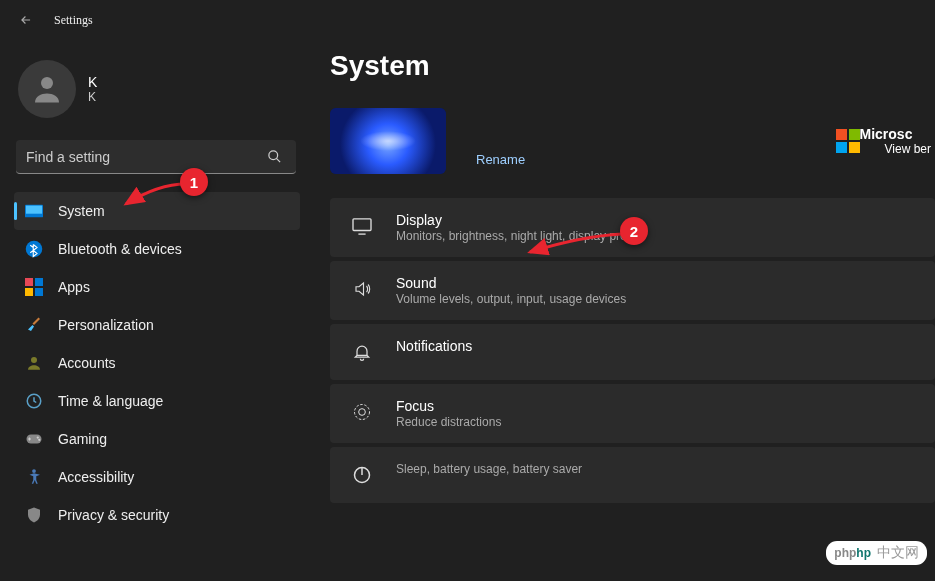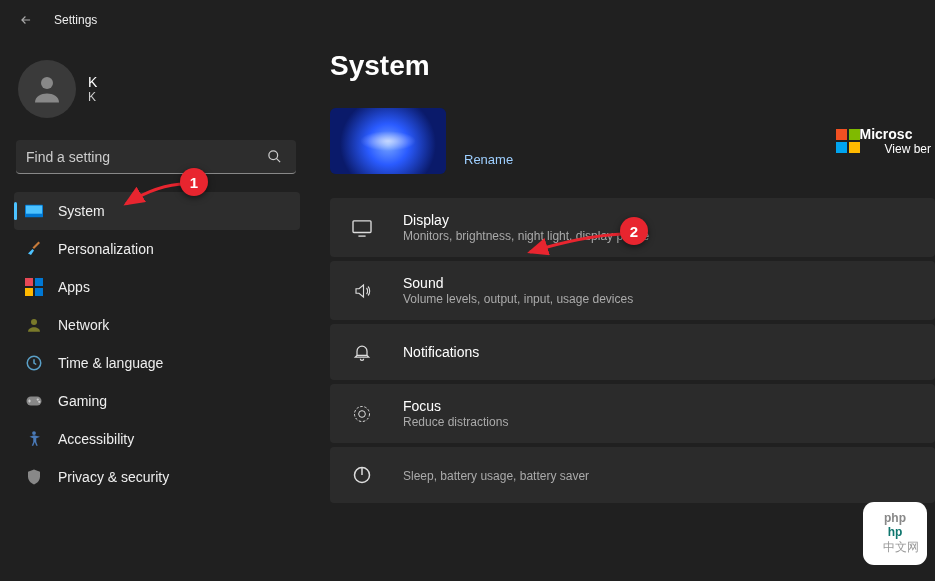--- a/index.html
+++ b/index.html
@@ -1,20 +1,20 @@
 <!DOCTYPE html>
 <html><head>
 <meta charset="utf-8">
 <style>
 * { margin: 0; padding: 0; box-sizing: border-box; font-family: "Segoe UI", Arial, sans-serif; }
 body { background: #202020; color: #fff; width: 935px; height: 581px; overflow: hidden; position: relative; }
 
 .header { display: flex; align-items: center; padding: 8px 16px; height: 40px; }
 .back-btn { width: 20px; height: 20px; display: flex; align-items: center; justify-content: center; color: #aaa; cursor: pointer; }
-.header-title { margin-left: 18px; font-size: 12px; color: #eee; }
+.header-title { margin-left: 18px; font-size: 12px; color: #eee; font-family: Liberation Serif, serif; }
 
 .sidebar { position: absolute; left: 0; top: 40px; width: 310px; padding: 20px 10px 10px 14px; }
 .profile { display: flex; align-items: center; margin-bottom: 22px; padding-left: 4px; }
 .avatar { width: 58px; height: 58px; border-radius: 50%; background: #3a3a3a; display: flex; align-items: center; justify-content: center; margin-right: 12px; }
 .avatar svg { width: 36px; height: 36px; fill: #888; }
 .profile-text { font-size: 14px; color: #fff; }
 .profile-sub { font-size: 12px; color: #ccc; }
 
 .search-wrap { position: relative; margin-bottom: 18px; padding: 0 2px; }
 .search { width: 280px; height: 34px; background: #2d2d2d; border: none; border-bottom: 1px solid #888; color: #c4b5fd; padding: 0 34px 0 10px; font-size: 14px; border-radius: 4px; }
@@ -24,45 +24,45 @@
 .nav-list { list-style: none; }
 .nav-item { display: flex; align-items: center; height: 38px; padding: 0 10px; border-radius: 4px; cursor: pointer; font-size: 14px; color: #eee; position: relative; }
 .nav-item.active { background: #2d2d2d; }
 .nav-item.active::before { content: ""; position: absolute; left: 0; top: 10px; bottom: 10px; width: 3px; background: #4cc2ff; border-radius: 2px; }
 .nav-icon { width: 20px; height: 20px; margin-right: 14px; display: flex; align-items: center; justify-content: center; }
 
 .main { position: absolute; left: 330px; top: 50px; right: 0; }
 .page-title { font-size: 28px; font-weight: 600; margin-bottom: 26px; }
 
 .device-row { display: flex; align-items: center; justify-content: space-between; margin-bottom: 24px; padding-right: 4px;}
-.device-left { display: flex; align-items: flex-start; gap: 18px; }
+.device-left { display: flex; align-items: flex-start; gap: 30px; }
 .thumb { width: 116px; height: 66px; border-radius: 6px; background: #0a1a4a; position: relative; overflow: hidden; }
 .bloom { position: absolute; inset: 0; background: radial-gradient(circle at 50% 55%, #7aa8ff 0%, #2a5bff 30%, #0a1a6a 70%); }
 .bloom::after{content:"";position:absolute;inset:0;background:radial-gradient(ellipse 40% 25% at 50% 50%, rgba(255,255,255,0.6), transparent 60%);}
 .rename { color: #9ecfff; font-size: 13px; cursor: pointer; margin-top: 44px; }
 
 .ms365 { display: flex; align-items: center; }
 .ms-logo { width: 24px; height: 24px; display: grid; grid-template-columns: 1fr 1fr; grid-template-rows: 1fr 1fr; gap: 2px; }
 .ms-logo span:nth-child(1){background:#f25022;} .ms-logo span:nth-child(2){background:#7fba00;}
 .ms-logo span:nth-child(3){background:#00a4ef;} .ms-logo span:nth-child(4){background:#ffb900;}
 .ms-text .t1 { font-size: 14px; font-weight: 600; }
 .ms-text .t2 { font-size: 12px; color: #ffffff; margin-left: 25px; }
 
-.card { background: #2b2b2b; border-radius: 4px; margin-bottom: 4px; padding: 14px 18px; display: flex; align-items: center; cursor: pointer; gap: 7px; }
+.card { background: #2b2b2b; border-radius: 4px; margin-bottom: 4px; padding: 14px 18px; display: flex; align-items: flex-start; cursor: pointer; }
 .card-icon { width: 28px; height: 28px; display: flex; align-items: center; justify-content: center; margin-right: 20px; color: #ddd; }
 .card-title { font-size: 14px; }
 .card-sub { font-size: 12px; color: #aaa; margin-top: 1px; }
 
 .ann { position: absolute; width: 28px; height: 28px; border-radius: 50%; background: #e8252f; color: #fff; font-weight: 700; font-size: 15px; display: flex; align-items: center; justify-content: center; box-shadow: 0 2px 6px rgba(0,0,0,0.5); z-index: 10; }
 .arrow { position: absolute; z-index: 9; pointer-events: none; }
 
-.watermark { position: absolute; right: 8px; bottom: 16px; display: flex; align-items: center; background: #fff; border-radius: 11px; padding: 9px 8px; font-size: 12px; flex-direction: column; }
+.watermark { position: absolute; right: 8px; bottom: 16px; display: flex; align-items: center; background: #fff; border-radius: 11px; padding: 3px 8px; font-size: 12px; }
 .watermark .p { color: #888; font-weight: 700; }
 .watermark .h { color: #0f766e; font-weight: 700; }
-.watermark .cn { font-size: 12px; color: #999; margin-left: 12px; }
+.watermark .cn { font-size: 14px; color: #999; margin-left: 6px; }
 </style>
 </head>
 <body>
 
 <div class="header">
   <div class="back-btn">
     <svg width="14" height="14" viewBox="0 0 24 24" fill="none" stroke="currentColor" stroke-width="2">
         <path d="M19 12H5M11 18l-6-6 6-6"></path>
       </svg>
   </div>
@@ -99,45 +99,54 @@
         <svg width="18" height="14" viewBox="0 0 20 14">
             <rect x="0" y="0" width="20" height="14" rx="1" fill="#0078d4"></rect>
             <rect x="1" y="1" width="18" height="9" fill="#4cc2ff"></rect>
           </svg>
       </span>
       <span>System</span>
     </li>
     <li class="nav-item">
       <span class="nav-icon">
         <svg width="18" height="18" viewBox="0 0 24 24">
-            <path d="M20 4l-8 8-2-2 8-8z" fill="#c77b3a"></path>
-            <path d="M10 12l2 2-4 6-4-2z" fill="#4cc2ff"></path>
-          </svg>
-      </span>
-      <span>Personalization</span>
+            <circle cx="12" cy="12" r="11" fill="#0078d4"></circle>
+            <path d="M11 6l5 4-5 4 5 4-5 4V6M11 10L7 7M11 14l-4 3" stroke="#fff" stroke-width="1.5" fill="none"></path>
+          </svg>
+      </span>
+      <span>Bluetooth &amp; devices</span>
     </li>
     <li class="nav-item">
       <span class="nav-icon">
         <svg width="18" height="18" viewBox="0 0 18 18">
             <rect x="0" y="0" width="8" height="8" fill="#e74856"></rect>
             <rect x="10" y="0" width="8" height="8" fill="#0078d4"></rect>
             <rect x="0" y="10" width="8" height="8" fill="#ffb900"></rect>
             <rect x="10" y="10" width="8" height="8" fill="#0078d4"></rect>
           </svg>
       </span>
       <span>Apps</span>
     </li>
     <li class="nav-item">
       <span class="nav-icon">
+        <svg width="18" height="18" viewBox="0 0 24 24">
+            <path d="M20 4l-8 8-2-2 8-8z" fill="#c77b3a"></path>
+            <path d="M10 12l2 2-4 6-4-2z" fill="#4cc2ff"></path>
+          </svg>
+      </span>
+      <span>Personalization</span>
+    </li>
+    <li class="nav-item">
+      <span class="nav-icon">
         <svg width="18" height="18" viewBox="0 0 24 24" fill="#7a7a2a">
             <circle cx="12" cy="8" r="4"></circle>
             <path d="M4 21c0-4 4-6 8-6s8 2 8 6z"></path>
           </svg>
       </span>
-      <span>Network</span>
+      <span>Accounts</span>
     </li>
     <li class="nav-item">
       <span class="nav-icon">
         <svg width="18" height="18" viewBox="0 0 24 24" fill="none" stroke="#5aa0c8" stroke-width="2">
             <circle cx="12" cy="12" r="9"></circle>
             <path d="M12 7v5l3 2"></path>
           </svg>
       </span>
       <span>Time &amp; language</span>
     </li>

